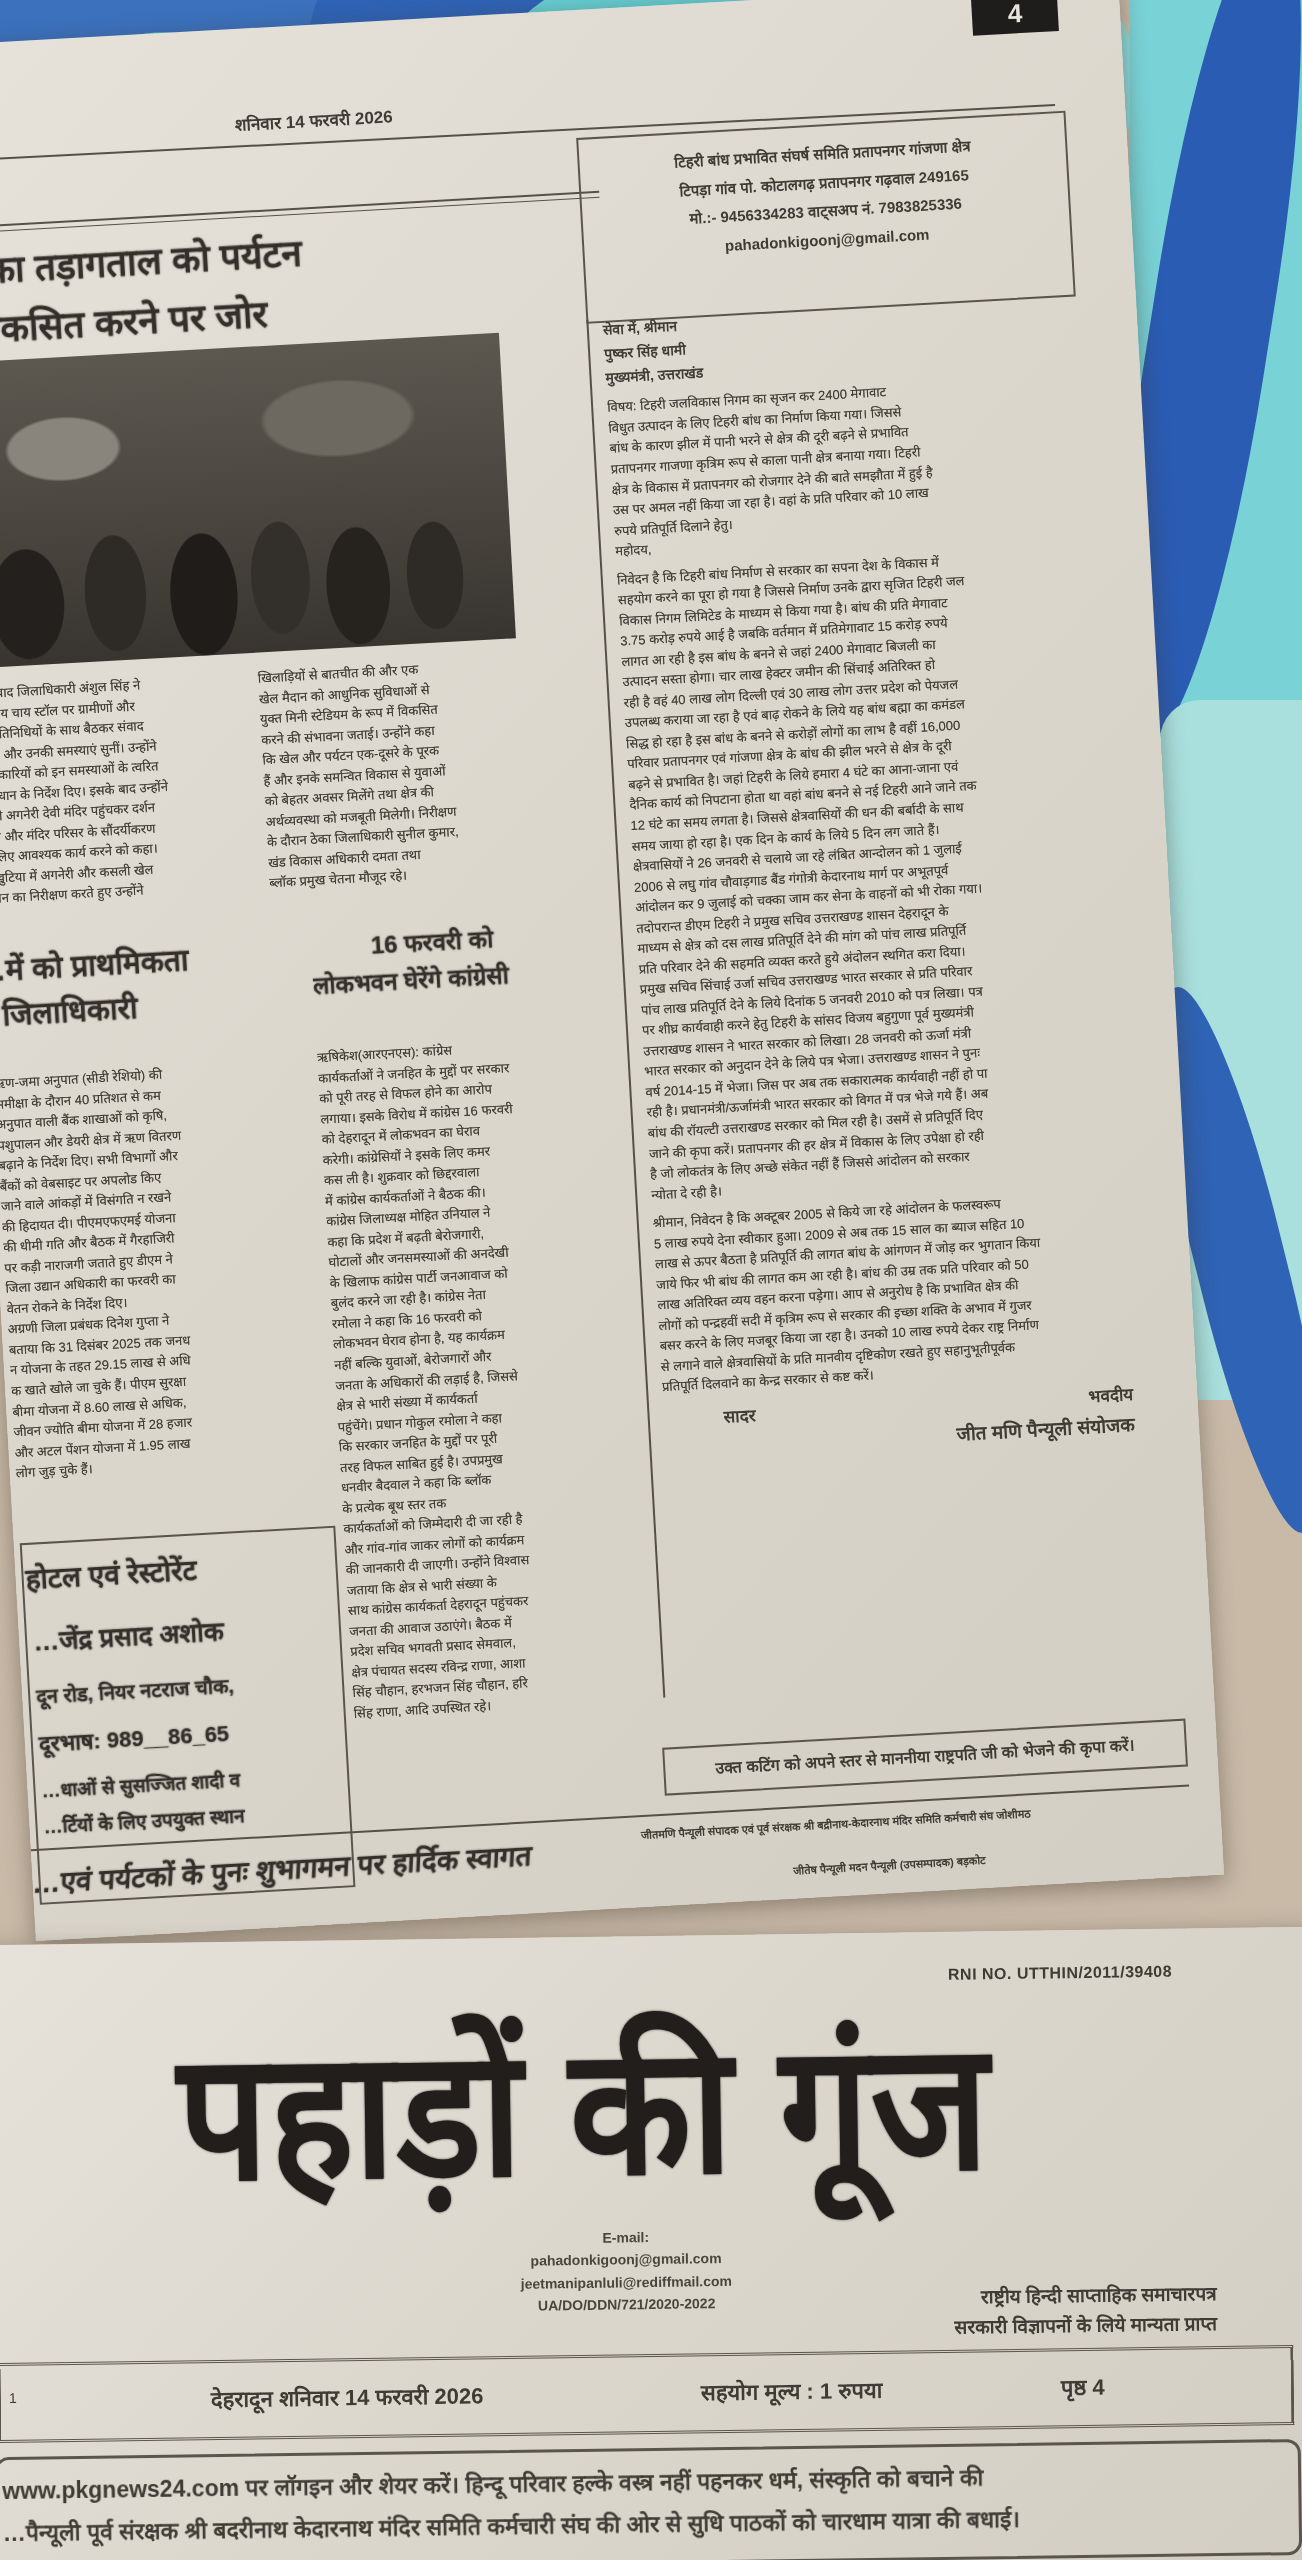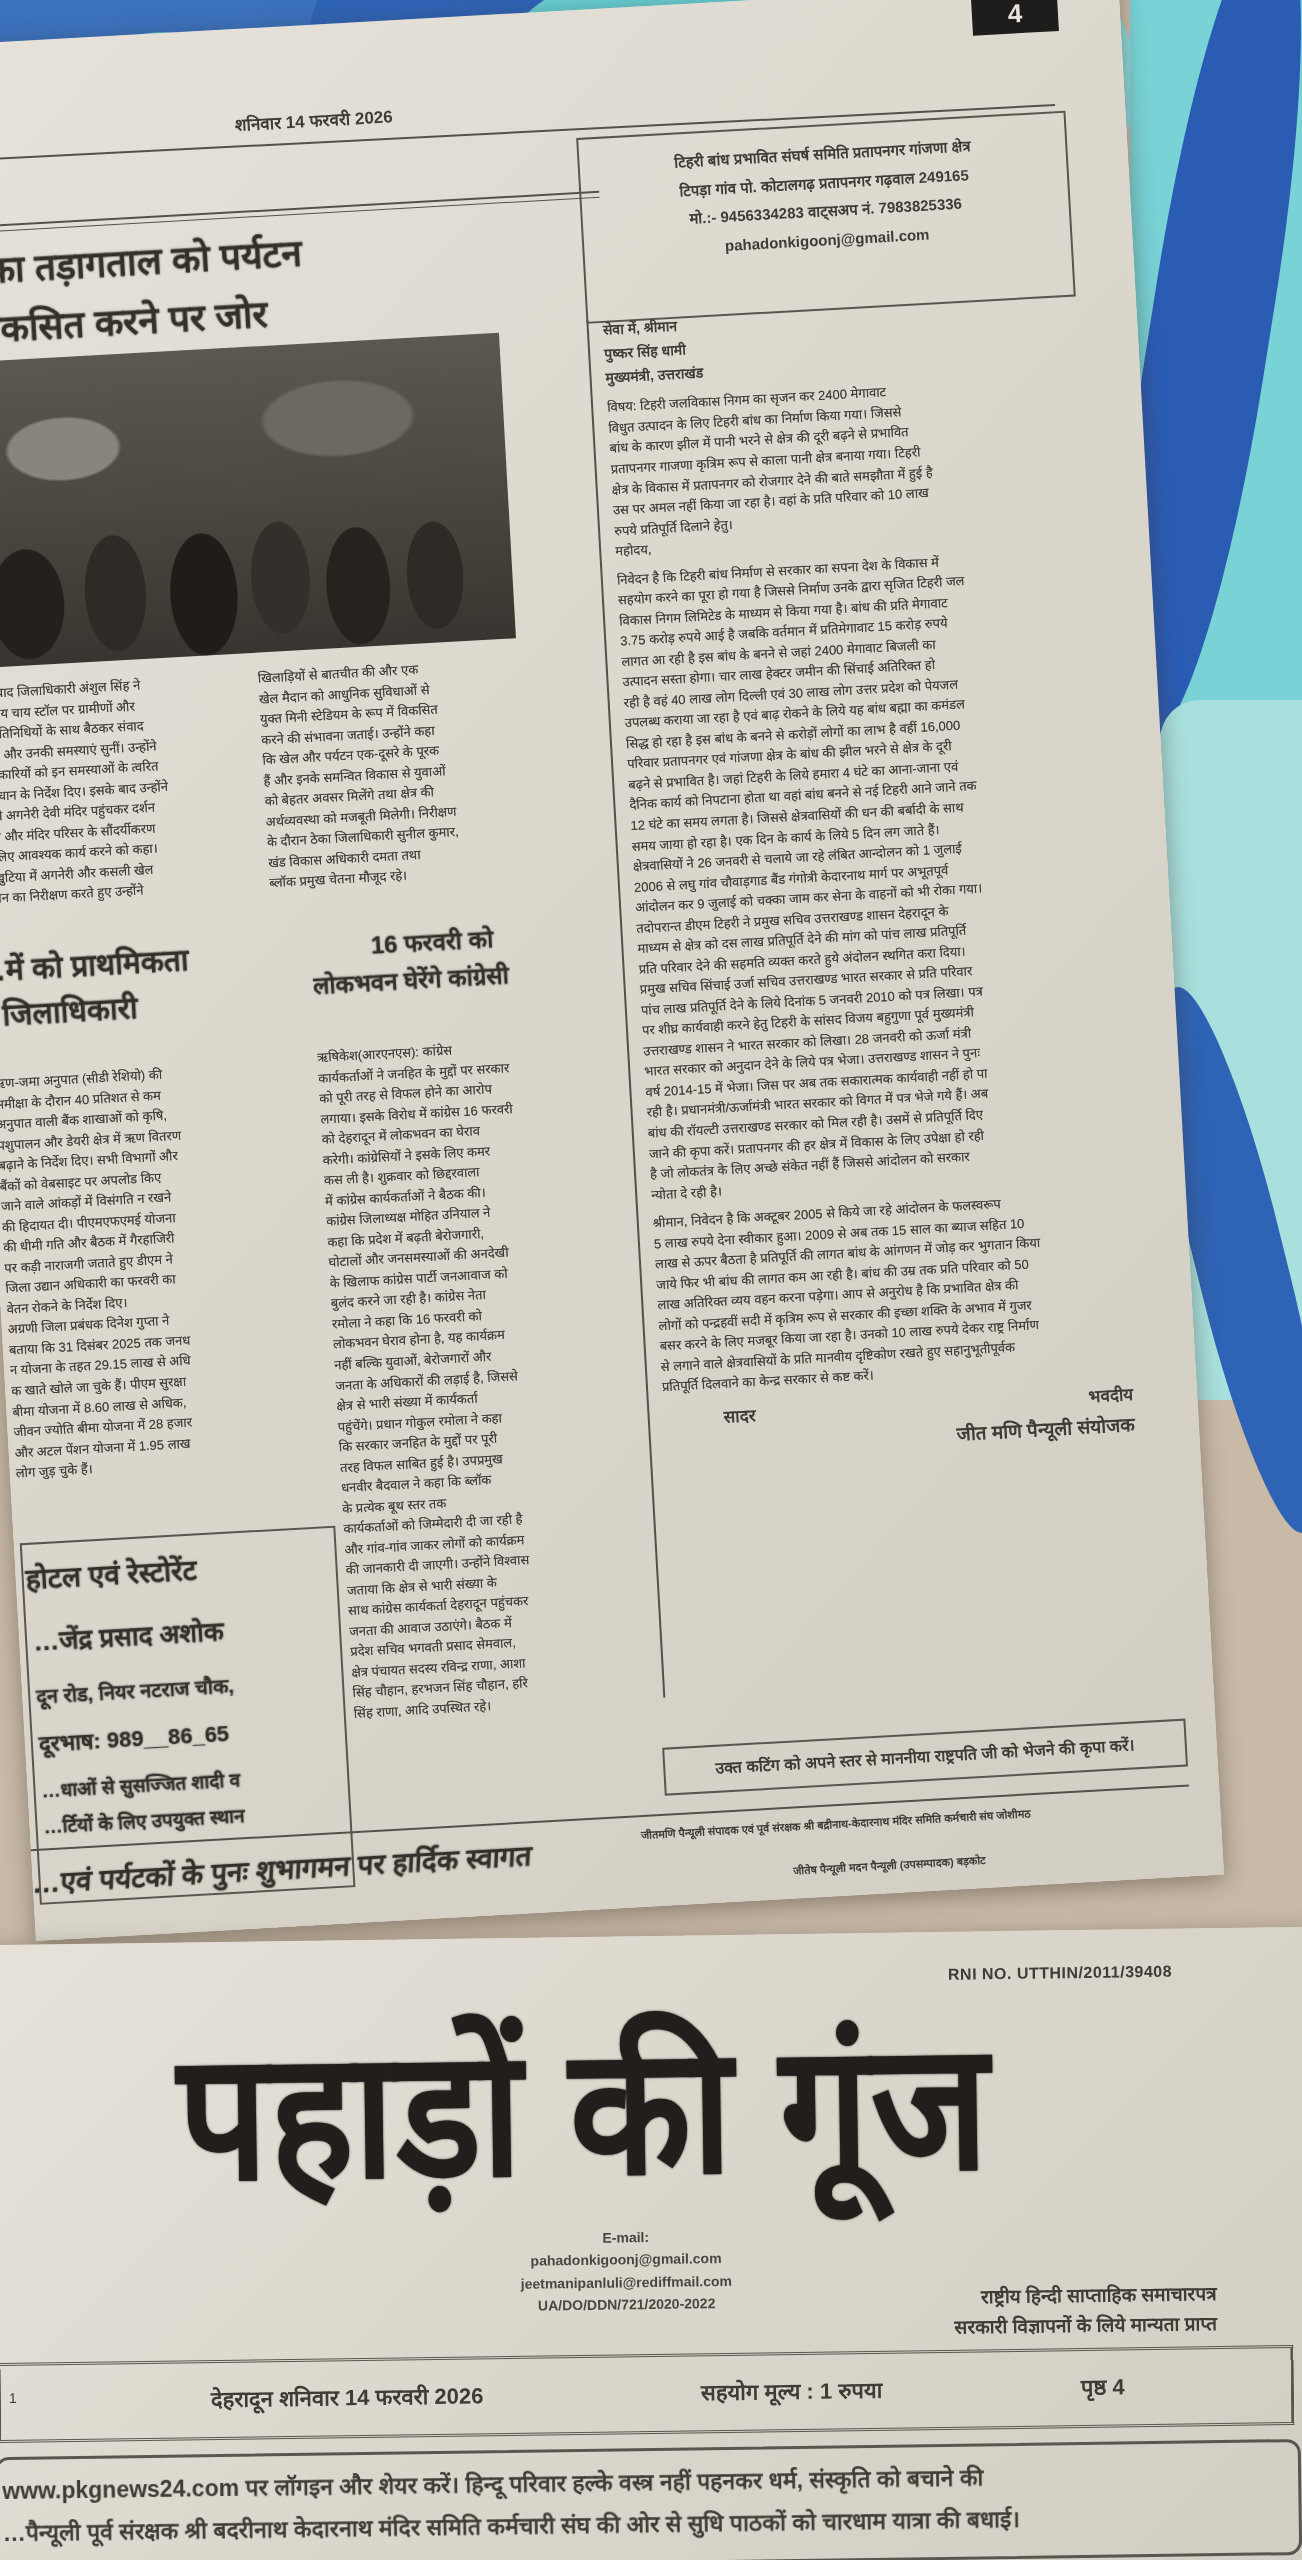--- a/index.html
+++ b/index.html
@@ -288,20 +288,20 @@
       <div>UA/DO/DDN/721/2020-2022</div>
     </div>
 
   <div style="position:absolute;right:100px;top:352px;font-size:19px;font-weight:bold;">राष्ट्रीय हिन्दी साप्ताहिक समाचारपत्र</div>
   <div style="position:absolute;right:100px;top:382px;font-size:19px;font-weight:bold;">सरकारी विज्ञापनों के लिये मान्यता प्राप्त</div>
 
   <div class="boxed" style="position:absolute;left:10px;top:418px;width:1290px;height:74px;border-width:3px;border-style:double solid;">
     <span style="position:absolute;left:8px;top:24px;font-size:14px;">1</span>
     <span style="position:absolute;left:210px;top:20px;font-size:22px;font-weight:bold;">देहरादून   शनिवार 14 फरवरी 2026</span>
     <span style="position:absolute;left:700px;top:20px;font-size:22px;font-weight:bold;">सहयोग मूल्य : 1 रुपया</span>
-    <span style="position:absolute;left:1060px;top:20px;font-size:22px;font-weight:bold;margin-left:20px;">पृष्ठ 4</span>
+    <span style="position:absolute;left:1060px;top:20px;font-size:22px;font-weight:bold;">पृष्ठ 4</span>
   </div>
 
   <div class="boxed" style="position:absolute;left:6px;top:512px;width:1300px;height:110px;border-radius:14px;border-width:3px;">
     <div style="font-size:23px;font-weight:bold;margin:14px 8px 0 4px;white-space:nowrap;" class="smudge">www.pkgnews24.com पर लॉगइन और शेयर करें। हिन्दू परिवार हल्के वस्त्र नहीं पहनकर धर्म, संस्कृति को बचाने की</div>
     <div style="font-size:23px;font-weight:bold;margin:10px 8px 0 4px;white-space:nowrap;" class="smudge">…पैन्यूली पूर्व संरक्षक श्री बदरीनाथ केदारनाथ मंदिर समिति कर्मचारी संघ की ओर से सुधि पाठकों को चारधाम यात्रा की बधाई।</div>
   </div>
 </div>
 
 </body></html>

